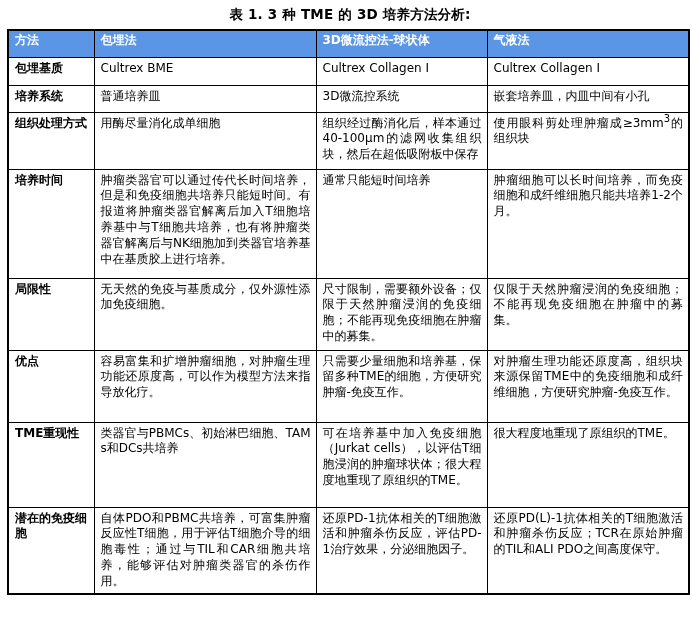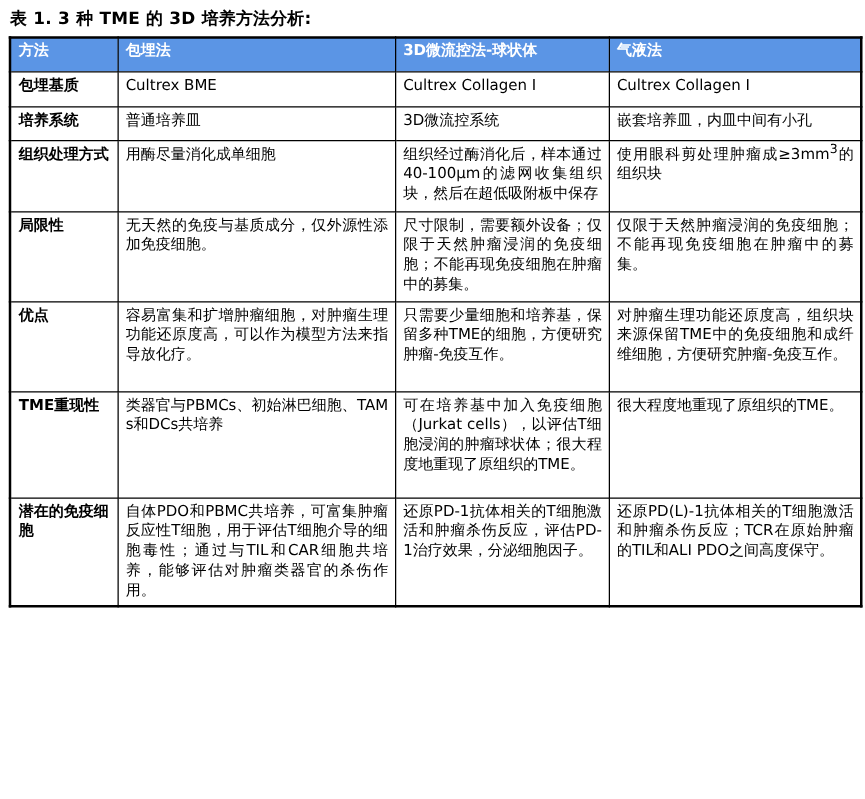--- a/index.html
+++ b/index.html
@@ -15,20 +15,21 @@
     height: 639px;
     box-sizing: border-box;
     padding: 4px 0 0 0;
     overflow: hidden;
   }
   .doc-title {
     font-size: 13.5px;
     font-weight: bold;
     padding: 2px 0 5px 8px;
     letter-spacing: 0.2px;
+    text-align: center;
   }
   table.tme-table {
     border-collapse: collapse;
     table-layout: fixed;
     margin-left: 7px;
     width: 681px;
     border: 2px solid var(--border-color, #000);
   }
   .tme-table th, .tme-table td {
     border: 1px solid var(--border-color, #000);
@@ -94,20 +95,26 @@
         <td class="cell">普通培养皿</td>
         <td class="cell">3D微流控系统</td>
         <td class="cell">嵌套培养皿，内皿中间有小孔</td>
       </tr>
       <tr style="height:57px">
         <td class="row-label">组织处理方式</td>
         <td class="cell">用酶尽量消化成单细胞</td>
         <td class="cell">组织经过酶消化后，样本通过40-100μm的滤网收集组织块，然后在超低吸附板中保存</td>
         <td class="cell"><span>使用眼科剪处理肿瘤成≥3mm</span><sup class="supscript">3</sup><span>的组织块</span></td>
       </tr>
+      <tr style="height:109px">
+        <td class="row-label">培养时间</td>
+        <td class="cell">肿瘤类器官可以通过传代长时间培养，但是和免疫细胞共培养只能短时间。有报道将肿瘤类器官解离后加入T细胞培养基中与T细胞共培养，也有将肿瘤类器官解离后与NK细胞加到类器官培养基中在基质胶上进行培养。</td>
+        <td class="cell">通常只能短时间培养</td>
+        <td class="cell">肿瘤细胞可以长时间培养，而免疫细胞和成纤维细胞只能共培养1-2个月。</td>
+      </tr>
       <tr style="height:72px">
         <td class="row-label">局限性</td>
         <td class="cell">无天然的免疫与基质成分，仅外源性添加免疫细胞。</td>
         <td class="cell">尺寸限制，需要额外设备；仅限于天然肿瘤浸润的免疫细胞；不能再现免疫细胞在肿瘤中的募集。</td>
         <td class="cell">仅限于天然肿瘤浸润的免疫细胞；不能再现免疫细胞在肿瘤中的募集。</td>
       </tr>
       <tr style="height:72px">
         <td class="row-label">优点</td>
         <td class="cell">容易富集和扩增肿瘤细胞，对肿瘤生理功能还原度高，可以作为模型方法来指导放化疗。</td>
         <td class="cell">只需要少量细胞和培养基，保留多种TME的细胞，方便研究肿瘤-免疫互作。</td>

